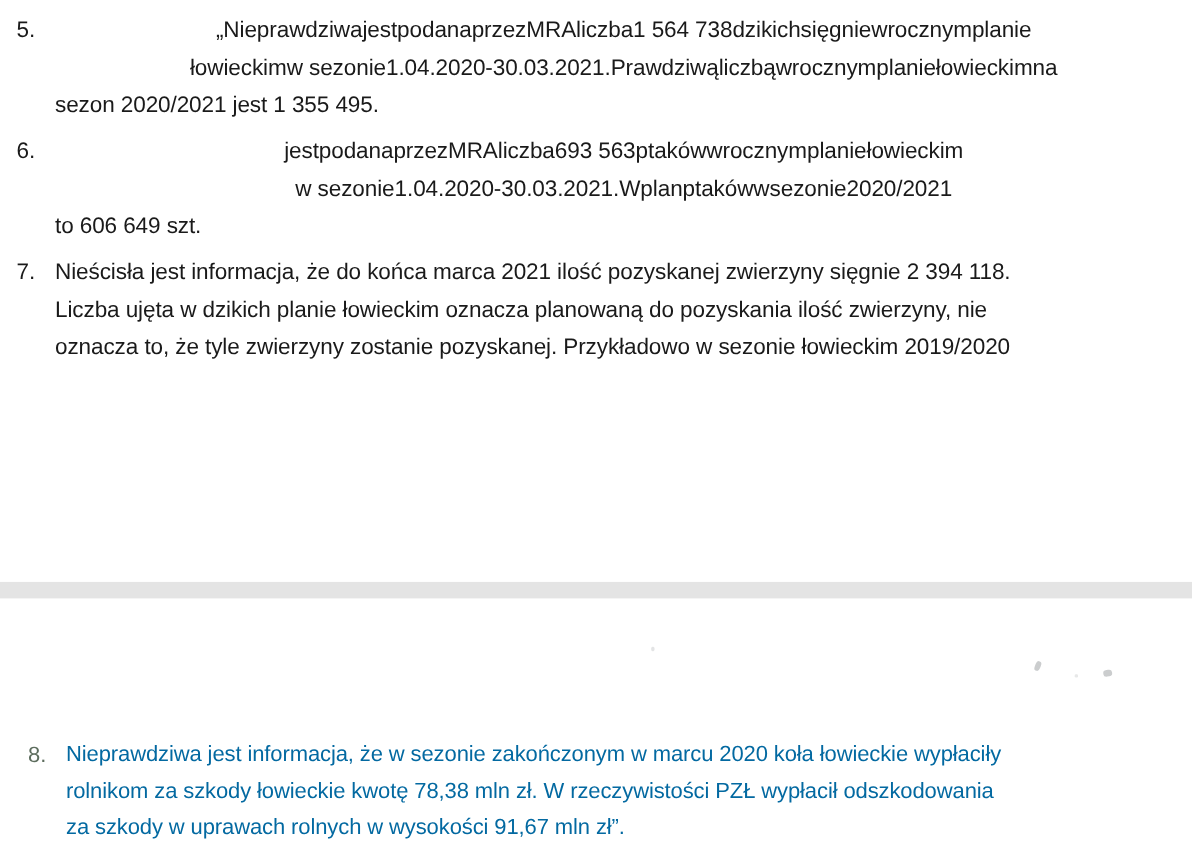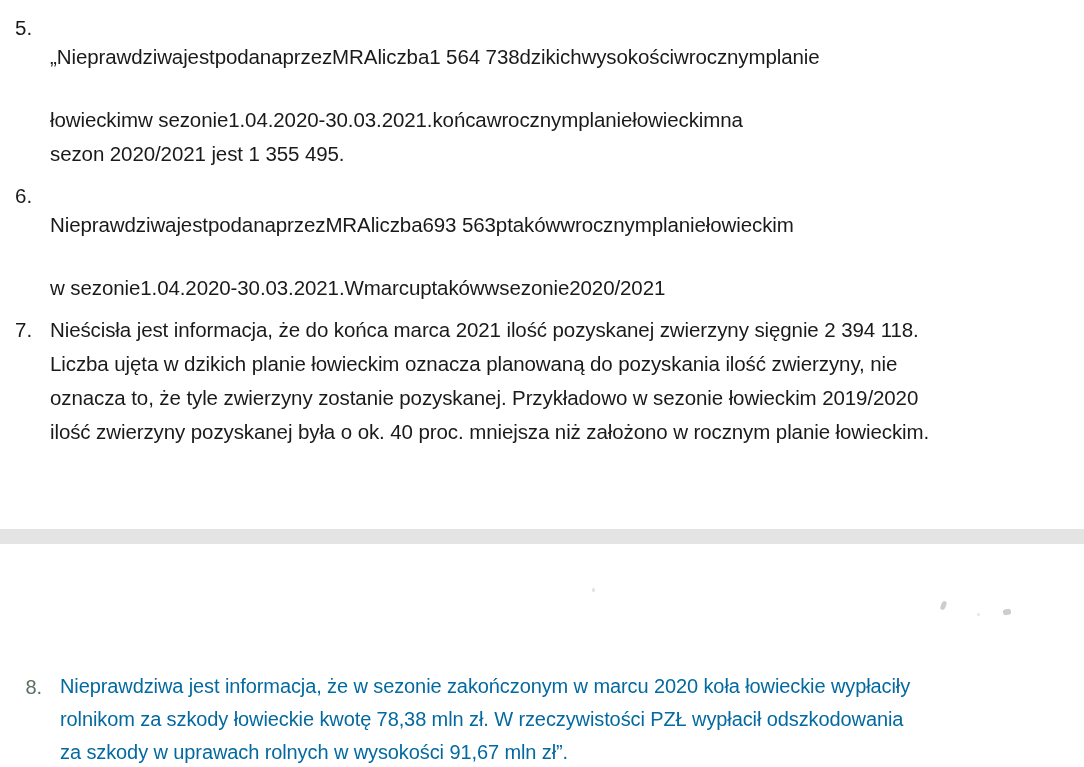--- a/index.html
+++ b/index.html
@@ -83,23 +83,22 @@
   .line {
     font-size: 20.5px;
     line-height: 34px;
     white-space: nowrap;
     letter-spacing: -0.1px;
   }
 
   
   .line.justify {
     display: flex;
-    justify-content: flex-start;
+    justify-content: center;
     white-space: normal;
-    margin-top: 29px;
   }
   .line.justify > span { white-space: pre; }
 
   
   .block-top .item { margin-bottom: 8px; }
   .block-top .item-number {
     width: 32px;
     margin-right: 18px;
     color: #1a1a1a;
   }
@@ -137,77 +136,77 @@
       <div class="item-body">
         <div class="line justify">
           <span>„Nieprawdziwa</span>
           <span>jest</span>
           <span>podana</span>
           <span>przez</span>
           <span>MRA</span>
           <span>liczba</span>
           <span>1 564 738</span>
           <span>dzikich</span>
-          <span>wysokości</span>
+          <span>sięgnie</span>
           <span>w</span>
           <span>rocznym</span>
           <span>planie</span>
         </div>
         <div class="line justify">
           <span>łowieckim</span>
           <span>w sezonie</span>
           <span>1.04.2020-30.03.2021.</span>
-          <span>końca</span>
+          <span>Prawdziwą</span>
+          <span>liczbą</span>
           <span>w</span>
           <span>rocznym</span>
           <span>planie</span>
           <span>łowieckim</span>
           <span>na</span>
         </div>
         <div class="line">sezon 2020/2021 jest 1 355 495.</div>
       </div>
     </div>
 
     <div class="item" id="item-6">
       <div class="item-number">6.</div>
       <div class="item-body">
         <div class="line justify">
-          <span>Nieprawdziwa</span>
           <span>jest</span>
           <span>podana</span>
           <span>przez</span>
           <span>MRA</span>
           <span>liczba</span>
           <span>693 563</span>
           <span>ptaków</span>
           <span>w</span>
           <span>rocznym</span>
           <span>planie</span>
           <span>łowieckim</span>
         </div>
         <div class="line justify">
           <span>w sezonie</span>
           <span>1.04.2020-30.03.2021.</span>
           <span>W</span>
-          <span>marcu</span>
+          <span>plan</span>
           <span>ptaków</span>
           <span>w</span>
           <span>sezonie</span>
           <span>2020/2021</span>
         </div>
+        <div class="line">to 606 649 szt.</div>
       </div>
     </div>
 
     <div class="item" id="item-7">
       <div class="item-number">7.</div>
       <div class="item-body">
         <div class="line">Nieścisła jest informacja, że do końca marca 2021 ilość pozyskanej zwierzyny sięgnie 2 394 118.</div>
         <div class="line">Liczba ujęta w dzikich planie łowieckim oznacza planowaną do pozyskania ilość zwierzyny, nie</div>
         <div class="line">oznacza to, że tyle zwierzyny zostanie pozyskanej. Przykładowo w sezonie łowieckim 2019/2020</div>
-        <div class="line">ilość zwierzyny pozyskanej była o ok. 40 proc. mniejsza niż założono w rocznym planie łowieckim.</div>
       </div>
     </div>
 
   </div>
 
   <div class="page-separator"></div>
 
   <div class="speckle s1"></div>
   <div class="speckle s2"></div>
   <div class="speckle s3"></div>

